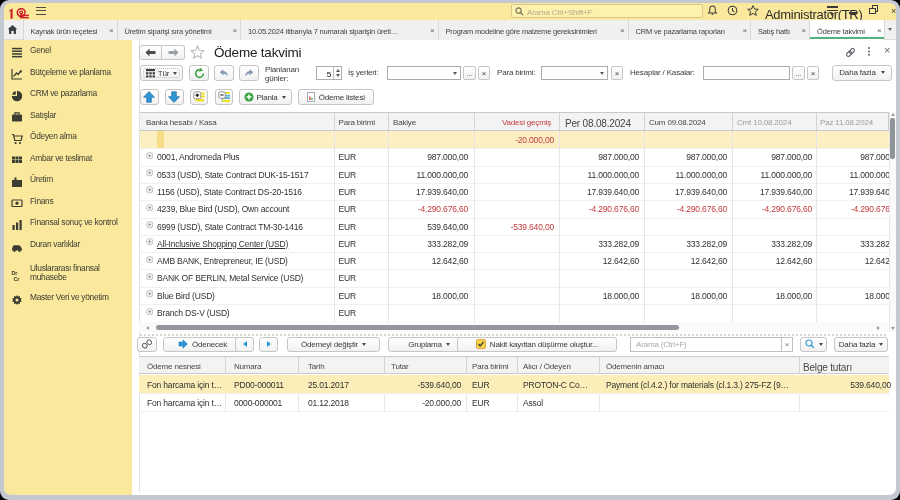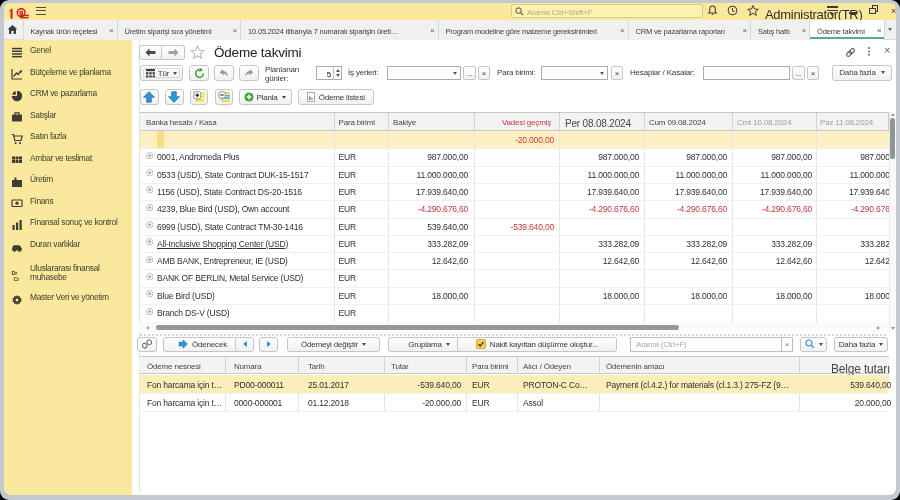--- a/index.html
+++ b/index.html
@@ -99,21 +99,21 @@
 <div class="ab" style="left:11px;top:109.2px;"><svg width="12" height="12" viewBox="0 0 12 12">
         <rect x="1" y="3.5" width="10" height="7" rx="0.8" fill="#3c3c32"></rect>
         <path d="M4 3.5 L4 1.8 L8 1.8 L8 3.5" stroke="#3c3c32" stroke-width="1.3" fill="none"></path>
       </svg></div>
 <div class="ab" style="left:30px;top:110.6px;font-size:8.4px;letter-spacing:-0.3px;line-height:9.1px;color:#3c3c32;width:98px;">Satışlar</div>
 <div class="ab" style="left:11px;top:130.7px;"><svg width="12" height="12" viewBox="0 0 12 12">
         <path d="M0.8 1.5 L2.5 1.5 L3.8 7.5 L10 7.5 L11.2 3 L3 3" stroke="#3c3c32" stroke-width="1.2" fill="none"></path>
         <circle cx="4.6" cy="10" r="1.1" fill="#3c3c32"></circle>
         <circle cx="9" cy="10" r="1.1" fill="#3c3c32"></circle>
       </svg></div>
-<div class="ab" style="left:30px;top:132.1px;font-size:8.4px;letter-spacing:-0.3px;line-height:9.1px;color:#3c3c32;width:98px;">Satın fazla</div>
+<div class="ab" style="left:30px;top:132.1px;font-size:8.4px;letter-spacing:-0.3px;line-height:9.1px;color:#3c3c32;width:98px;">Ödeyen alma</div>
 <div class="ab" style="left:11px;top:152.3px;"><svg width="12" height="12" viewBox="0 0 12 12">
         <rect x="1" y="2.5" width="3" height="3" fill="#3c3c32"></rect>
         <rect x="1" y="6" width="3" height="3" fill="#3c3c32"></rect>
         <rect x="4.5" y="2.5" width="3" height="3" fill="#3c3c32"></rect>
         <rect x="4.5" y="6" width="3" height="3" fill="#3c3c32"></rect>
         <rect x="8" y="2.5" width="3" height="3" fill="#3c3c32"></rect>
         <rect x="8" y="6" width="3" height="3" fill="#3c3c32"></rect>
       </svg></div>
 <div class="ab" style="left:30px;top:153.7px;font-size:8.4px;letter-spacing:-0.3px;line-height:9.1px;color:#3c3c32;width:98px;">Ambar ve teslimat</div>
 <div class="ab" style="left:11px;top:173.8px;"><svg width="12" height="12" viewBox="0 0 12 12">
@@ -450,21 +450,21 @@
     </div>
 <div class="btn" style="left:834px;top:336.5px;width:54px;height:15.5px;">Daha fazla<div class="car" style="margin-left:4px;"></div></div>
 <div class="ab" style="left:139px;top:356px;width:749.5px;height:18px;background:#f3f3f3;border-top:1px solid #c9c9c9;border-bottom:1px solid #c9c9c9;"></div>
 <div class="ab t" style="left:147px;top:361.5px;font-size:8px;color:#474747;">Ödeme nesnesi</div>
 <div class="ab t" style="left:234px;top:361.5px;font-size:8px;color:#474747;">Numara</div>
 <div class="ab t" style="left:308px;top:361.5px;font-size:8px;color:#474747;">Tarih</div>
 <div class="ab t" style="left:391px;top:361.5px;font-size:8px;color:#474747;">Tutar</div>
 <div class="ab t" style="left:472px;top:361.5px;font-size:8px;color:#474747;">Para birimi</div>
 <div class="ab t" style="left:523px;top:361.5px;font-size:8px;color:#474747;">Alıcı / Ödeyen</div>
 <div class="ab t" style="left:606px;top:361.5px;font-size:8px;color:#474747;">Ödemenin amacı</div>
-<div class="ab t" style="left:803px;top:361.5px;font-size:12px;color:#474747;margin-left:28px;">Belge tutarı</div>
+<div class="ab t" style="left:803px;top:361.5px;font-size:10px;color:#474747;">Belge tutarı</div>
 <div class="ab" style="left:225px;top:357px;width:1px;height:16px;background:#d4d4d4;"></div>
 <div class="ab" style="left:225px;top:375px;width:1px;height:36px;background:#e6e6e6;"></div>
 <div class="ab" style="left:298px;top:357px;width:1px;height:16px;background:#d4d4d4;"></div>
 <div class="ab" style="left:298px;top:375px;width:1px;height:36px;background:#e6e6e6;"></div>
 <div class="ab" style="left:384px;top:357px;width:1px;height:16px;background:#d4d4d4;"></div>
 <div class="ab" style="left:384px;top:375px;width:1px;height:36px;background:#e6e6e6;"></div>
 <div class="ab" style="left:466px;top:357px;width:1px;height:16px;background:#d4d4d4;"></div>
 <div class="ab" style="left:466px;top:375px;width:1px;height:36px;background:#e6e6e6;"></div>
 <div class="ab" style="left:517px;top:357px;width:1px;height:16px;background:#d4d4d4;"></div>
 <div class="ab" style="left:517px;top:375px;width:1px;height:36px;background:#e6e6e6;"></div>
@@ -481,14 +481,13 @@
 <div class="ab t" style="left:523px;top:380px;font-size:8.5px;color:#303030;">PROTON-C Co…</div>
 <div class="ab t" style="left:606px;top:380px;font-size:8.5px;color:#303030;">Payment (cl.4.2.) for materials (cl.1.3.) 275-FZ {9…</div>
 <div class="ab t" style="left:700px;top:380px;width:191px;text-align:right;font-size:8.5px;color:#303030;overflow:hidden;">539.640,00</div>
 <div class="ab" style="left:139px;top:393px;width:749.5px;height:1px;background:#f0f0f0;"></div>
 <div class="ab t" style="left:147px;top:398px;width:76px;overflow:hidden;font-size:8.5px;color:#303030;">Fon harcama için t…</div>
 <div class="ab t" style="left:234px;top:398px;font-size:8.5px;color:#303030;">0000-000001</div>
 <div class="ab t" style="left:308px;top:398px;font-size:8.5px;color:#303030;">01.12.2018</div>
 <div class="ab t" style="left:300px;top:398px;width:161px;text-align:right;font-size:8.5px;color:#303030;">-20.000,00</div>
 <div class="ab t" style="left:472px;top:398px;font-size:8.5px;color:#303030;">EUR</div>
 <div class="ab t" style="left:523px;top:398px;font-size:8.5px;color:#303030;">Assol</div>
-<div class="ab t" style="left:700px;top:398px;width:191px;text-align:right;font-size:8.5px;color:#303030;overflow:hidden;">20.000,00</div>
 <div class="ab" style="left:139px;top:411px;width:749.5px;height:1px;background:#f0f0f0;"></div>
 </div>
 </body></html>

